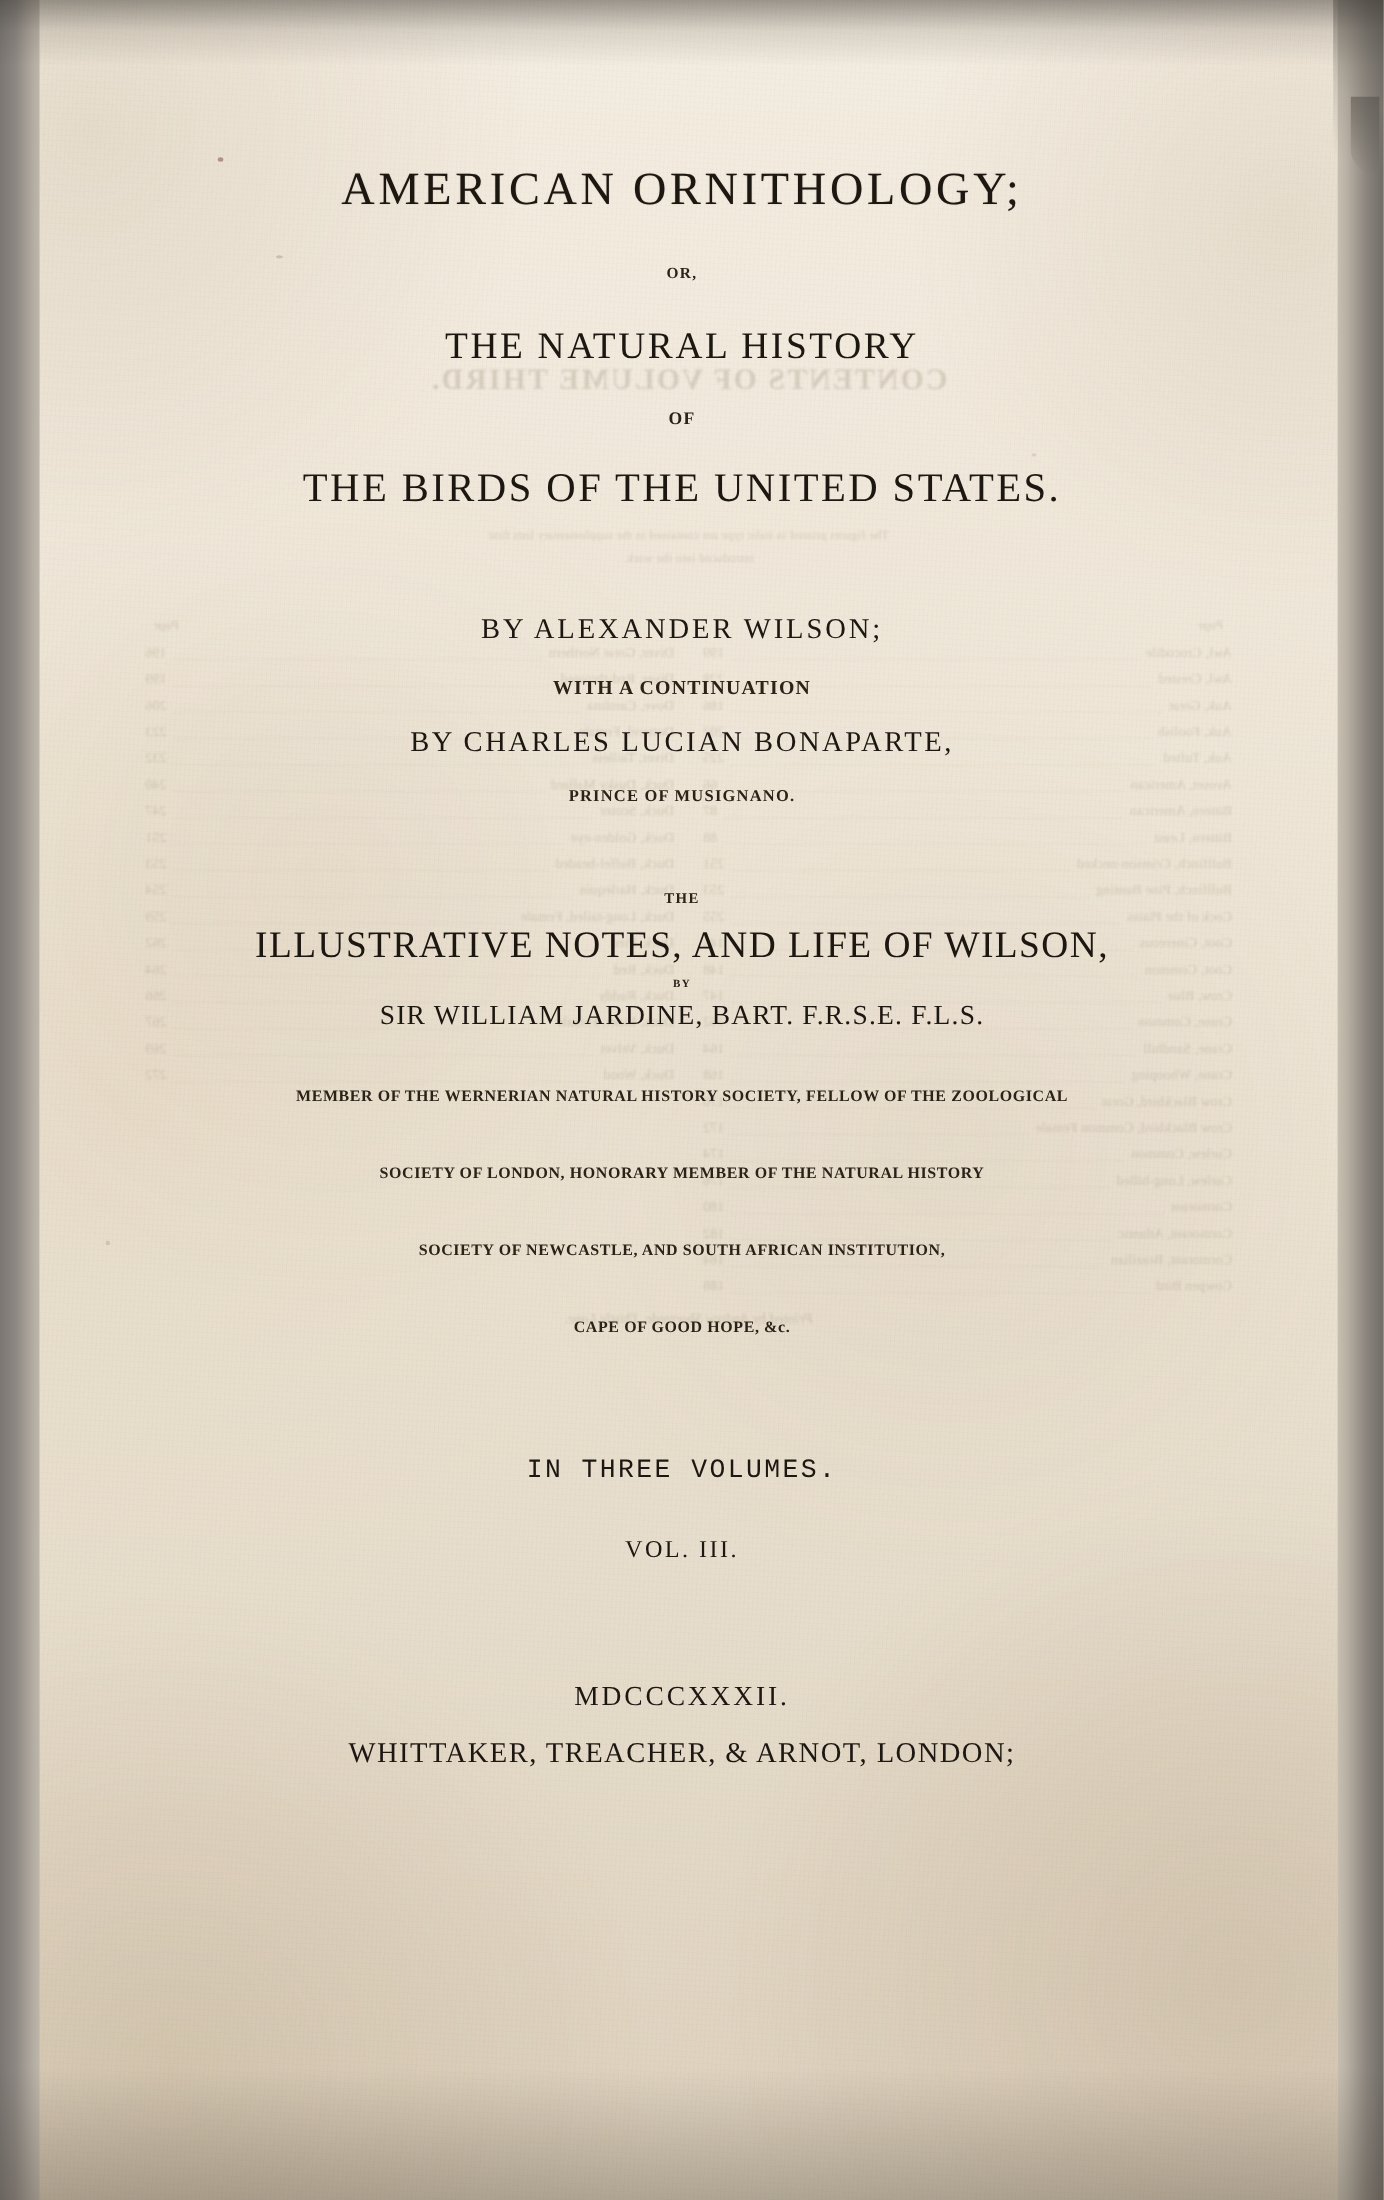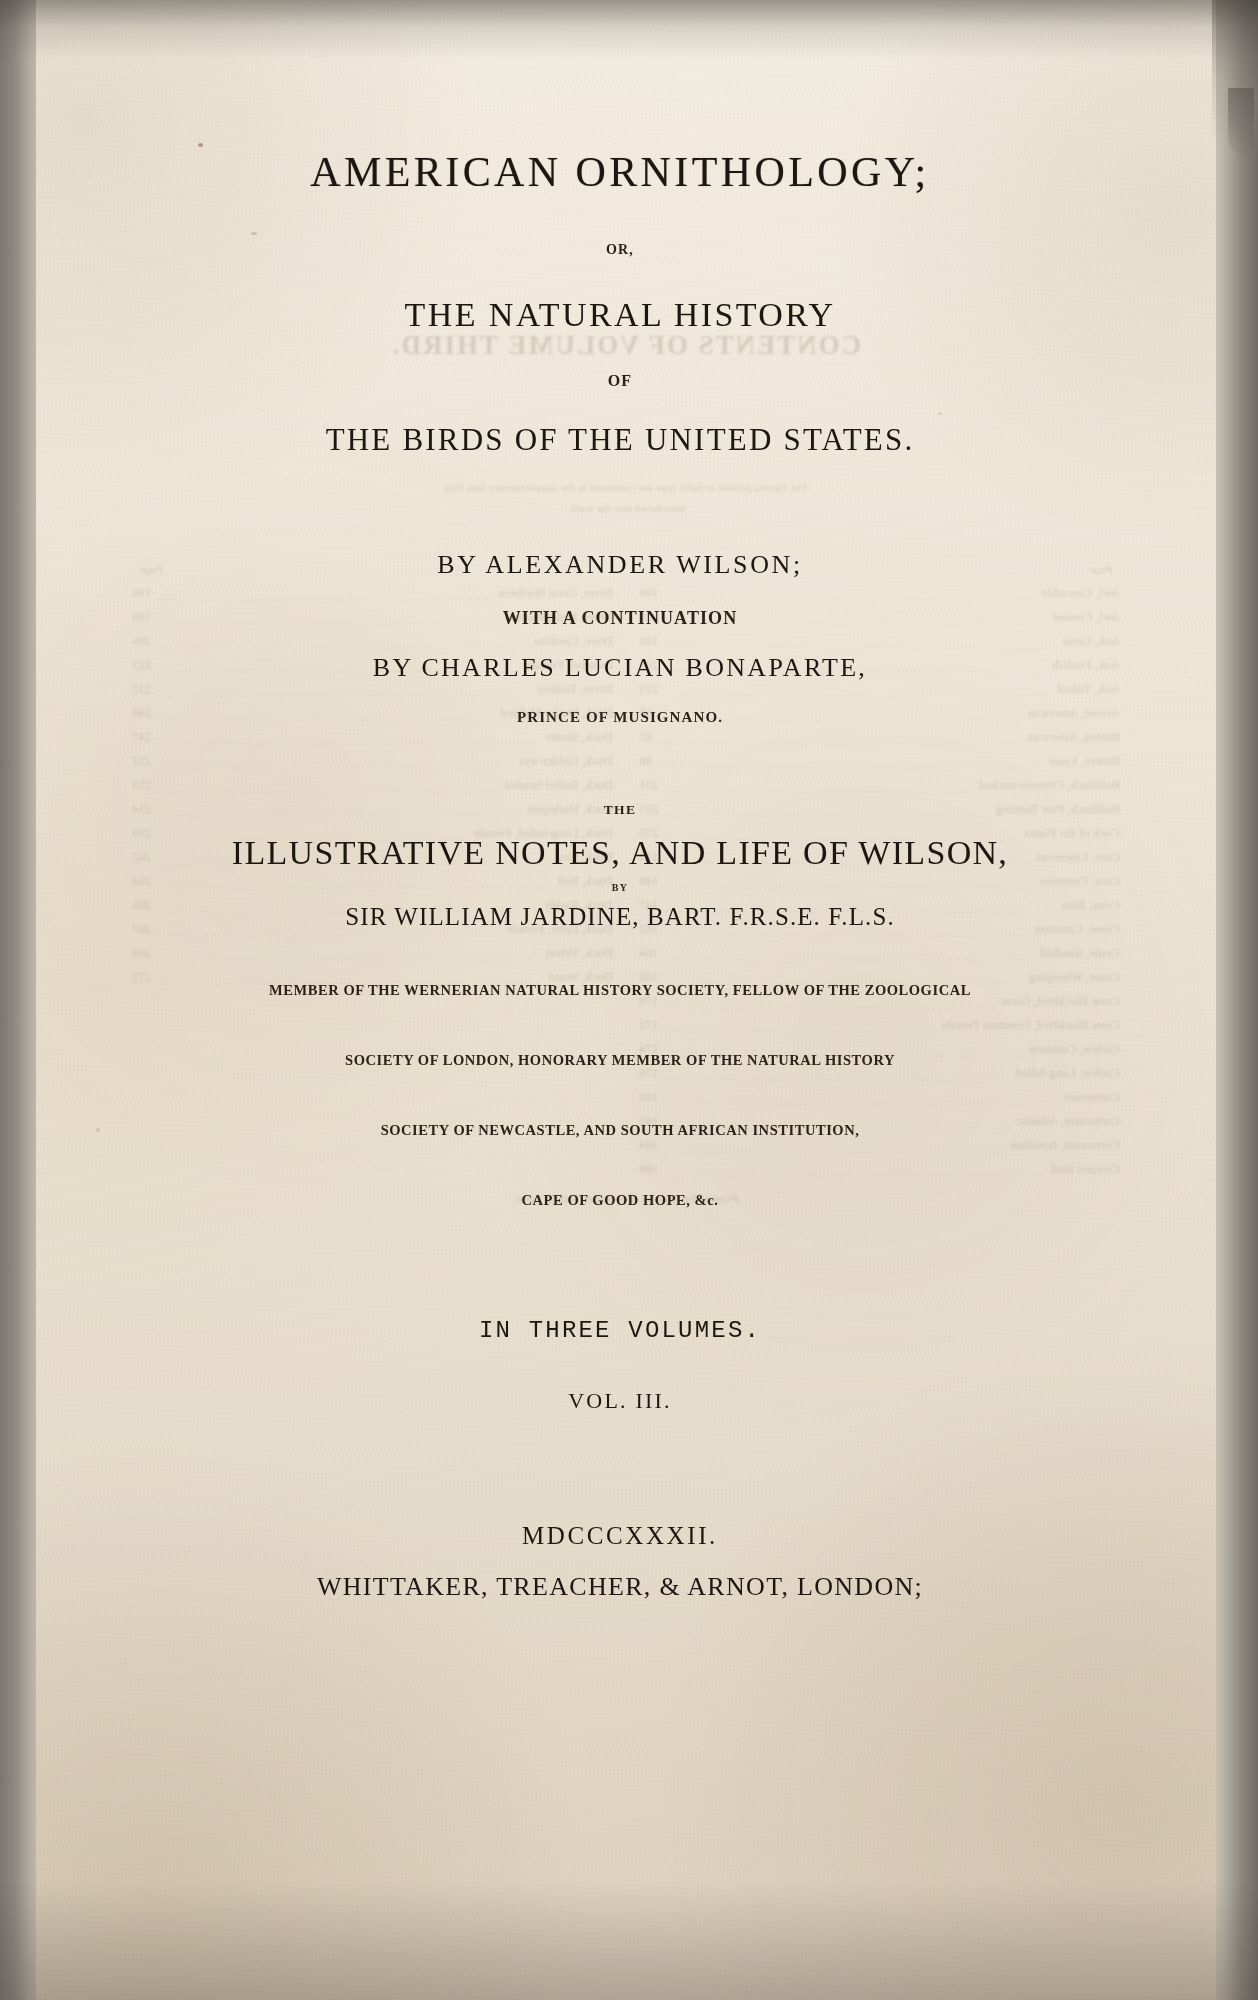--- a/index.html
+++ b/index.html
@@ -191,21 +191,21 @@
     color:#1d1712;
   }
   .tiny-of{
     font-size:16px;
     letter-spacing:1.2px;
     margin-top:38px;
     font-weight:700;
     color:#2b2218;
   }
   .title-sub2{
-    font-size:31px;
+    font-size:37px;
     letter-spacing:2.2px;
     margin-top:32px;
     color:#1d1712;
   }
 
   .author-main{
     font-size:26px;
     letter-spacing:2.6px;
     margin-top:92px;
     color:#1d1712;

